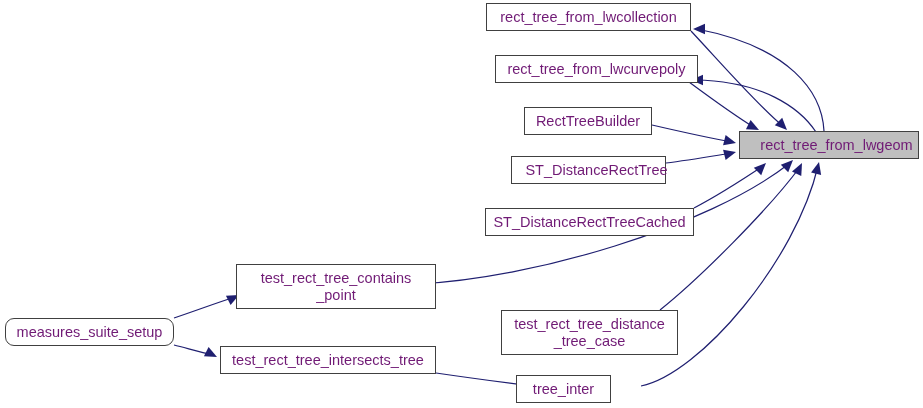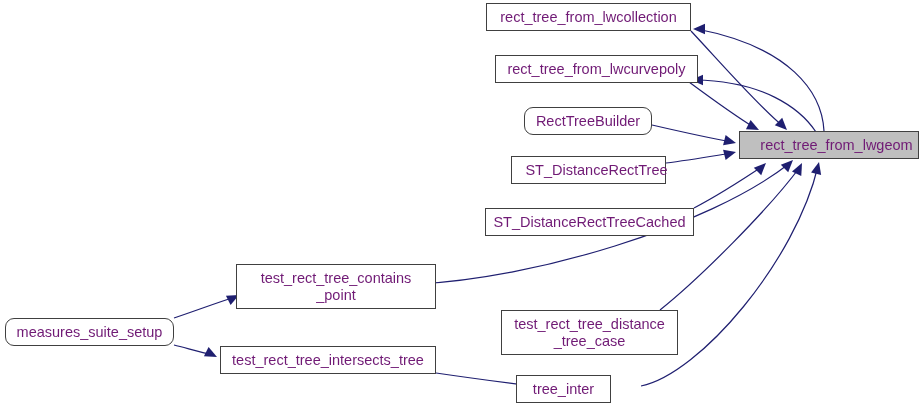--- a/index.html
+++ b/index.html
@@ -78,21 +78,21 @@
       <path d="M 174,318 C 195,311 216,303 235,297" fill="none" stroke="#1f1f70" stroke-width="1.2"></path>
       <polygon points="239,295 230.5923844046008,305.0175845391991 225.94136301140122,295.71554175279994" fill="#1f1f70"></polygon>
       <path d="M 174,345 C 186,348 200,352 213,355" fill="none" stroke="#1f1f70" stroke-width="1.2"></path>
       <polygon points="217,357 203.94136301140122,356.28445824720006 208.5923844046008,346.9824154608009" fill="#1f1f70"></polygon>
       <path d="M 436,373 C 470,378 508,383 539,387" fill="none" stroke="#1f1f70" stroke-width="1.2"></path>
       <polygon points="543,388 530.0971047480671,390.1343135003197 532.619475248445,380.04483149880826" fill="#1f1f70"></polygon>
     </svg>
 
 <div class="node" title="rect_tree_from_lwcollection" style="left: 486px; top: 3px; width: 205px; height: 28px;"><span class="nline">rect_tree_from_lwcollection</span></div>
     <div class="node" title="rect_tree_from_lwcurvepoly" style="left: 486px; top: 55px; width: 203px; height: 28px; margin-left: 9px;"><span class="nline">rect_tree_from_lwcurvepoly</span></div>
-    <div class="node" title="RectTreeBuilder" style="left: 524px; top: 107px; width: 128px; height: 28px; border-radius: 9px;"><span class="nline">RectTreeBuilder</span></div>
+    <div class="node" title="RectTreeBuilder" style="left: 524px; top: 107px; width: 128px; height: 28px;"><span class="nline">RectTreeBuilder</span></div>
     <div class="node" title="ST_DistanceRectTree" style="left: 511px; top: 156px; width: 155px; height: 28px; padding-left: 16px;"><span class="nline">ST_DistanceRectTree</span></div>
     <div class="node" title="ST_DistanceRectTreeCached" style="left: 485px; top: 208px; width: 209px; height: 28px;"><span class="nline">ST_DistanceRectTreeCached</span></div>
     <div class="node" title="test_rect_tree_contains_point" style="left: 236px; top: 264px; width: 200px; height: 45px;"><span class="nline">test_rect_tree_contains</span><span class="nline">_point</span></div>
     <div class="node" title="measures_suite_setup" style="left: 5px; top: 318px; width: 169px; height: 28px; border-radius: 9px;"><span class="nline">measures_suite_setup</span></div>
     <div class="node" title="test_rect_tree_intersects_tree" style="left: 220px; top: 346px; width: 216px; height: 28px;"><span class="nline">test_rect_tree_intersects_tree</span></div>
     <div class="node" title="test_rect_tree_distance_tree_case" style="left: 501px; top: 310px; width: 177px; height: 45px;"><span class="nline">test_rect_tree_distance</span><span class="nline">_tree_case</span></div>
     <div class="node" title="tree_inter" style="left: 516px; top: 375px; width: 95px; height: 28px;"><span class="nline">tree_inter</span></div>
     <div class="node highlight" title="rect_tree_from_lwgeom" style="left: 739px; top: 131px; width: 180px; height: 28px;"><span class="nline">rect_tree_from_lwgeom</span></div>
   </div>
 

